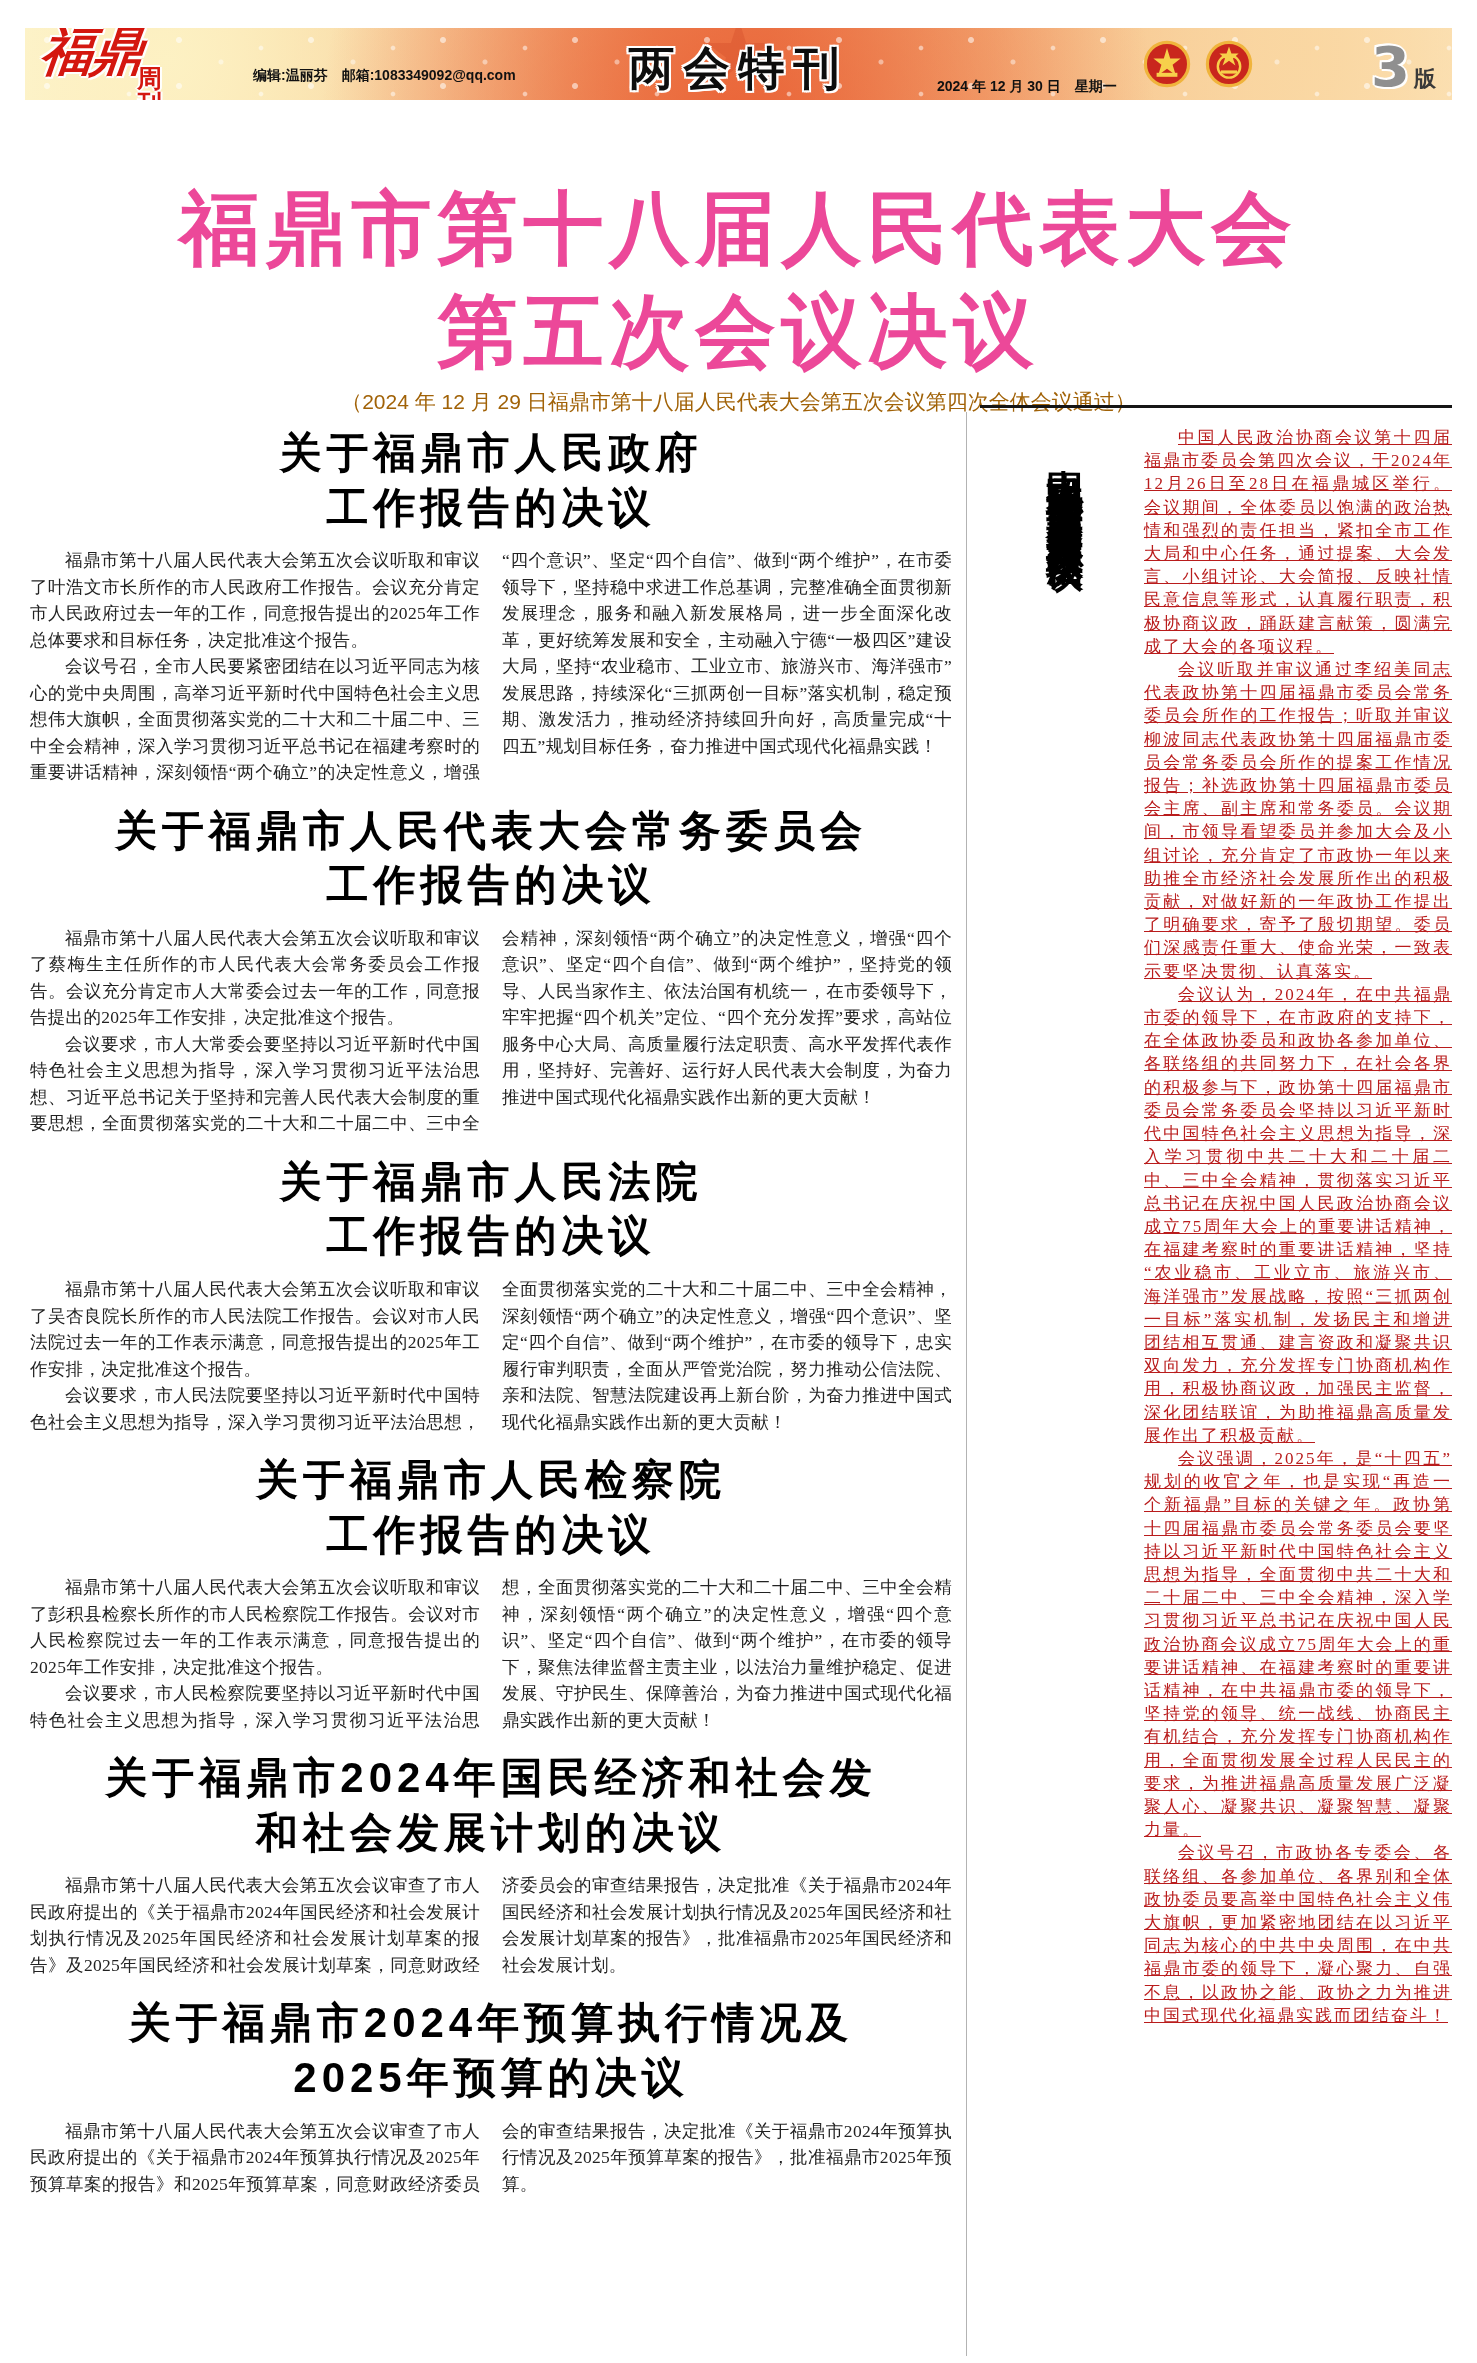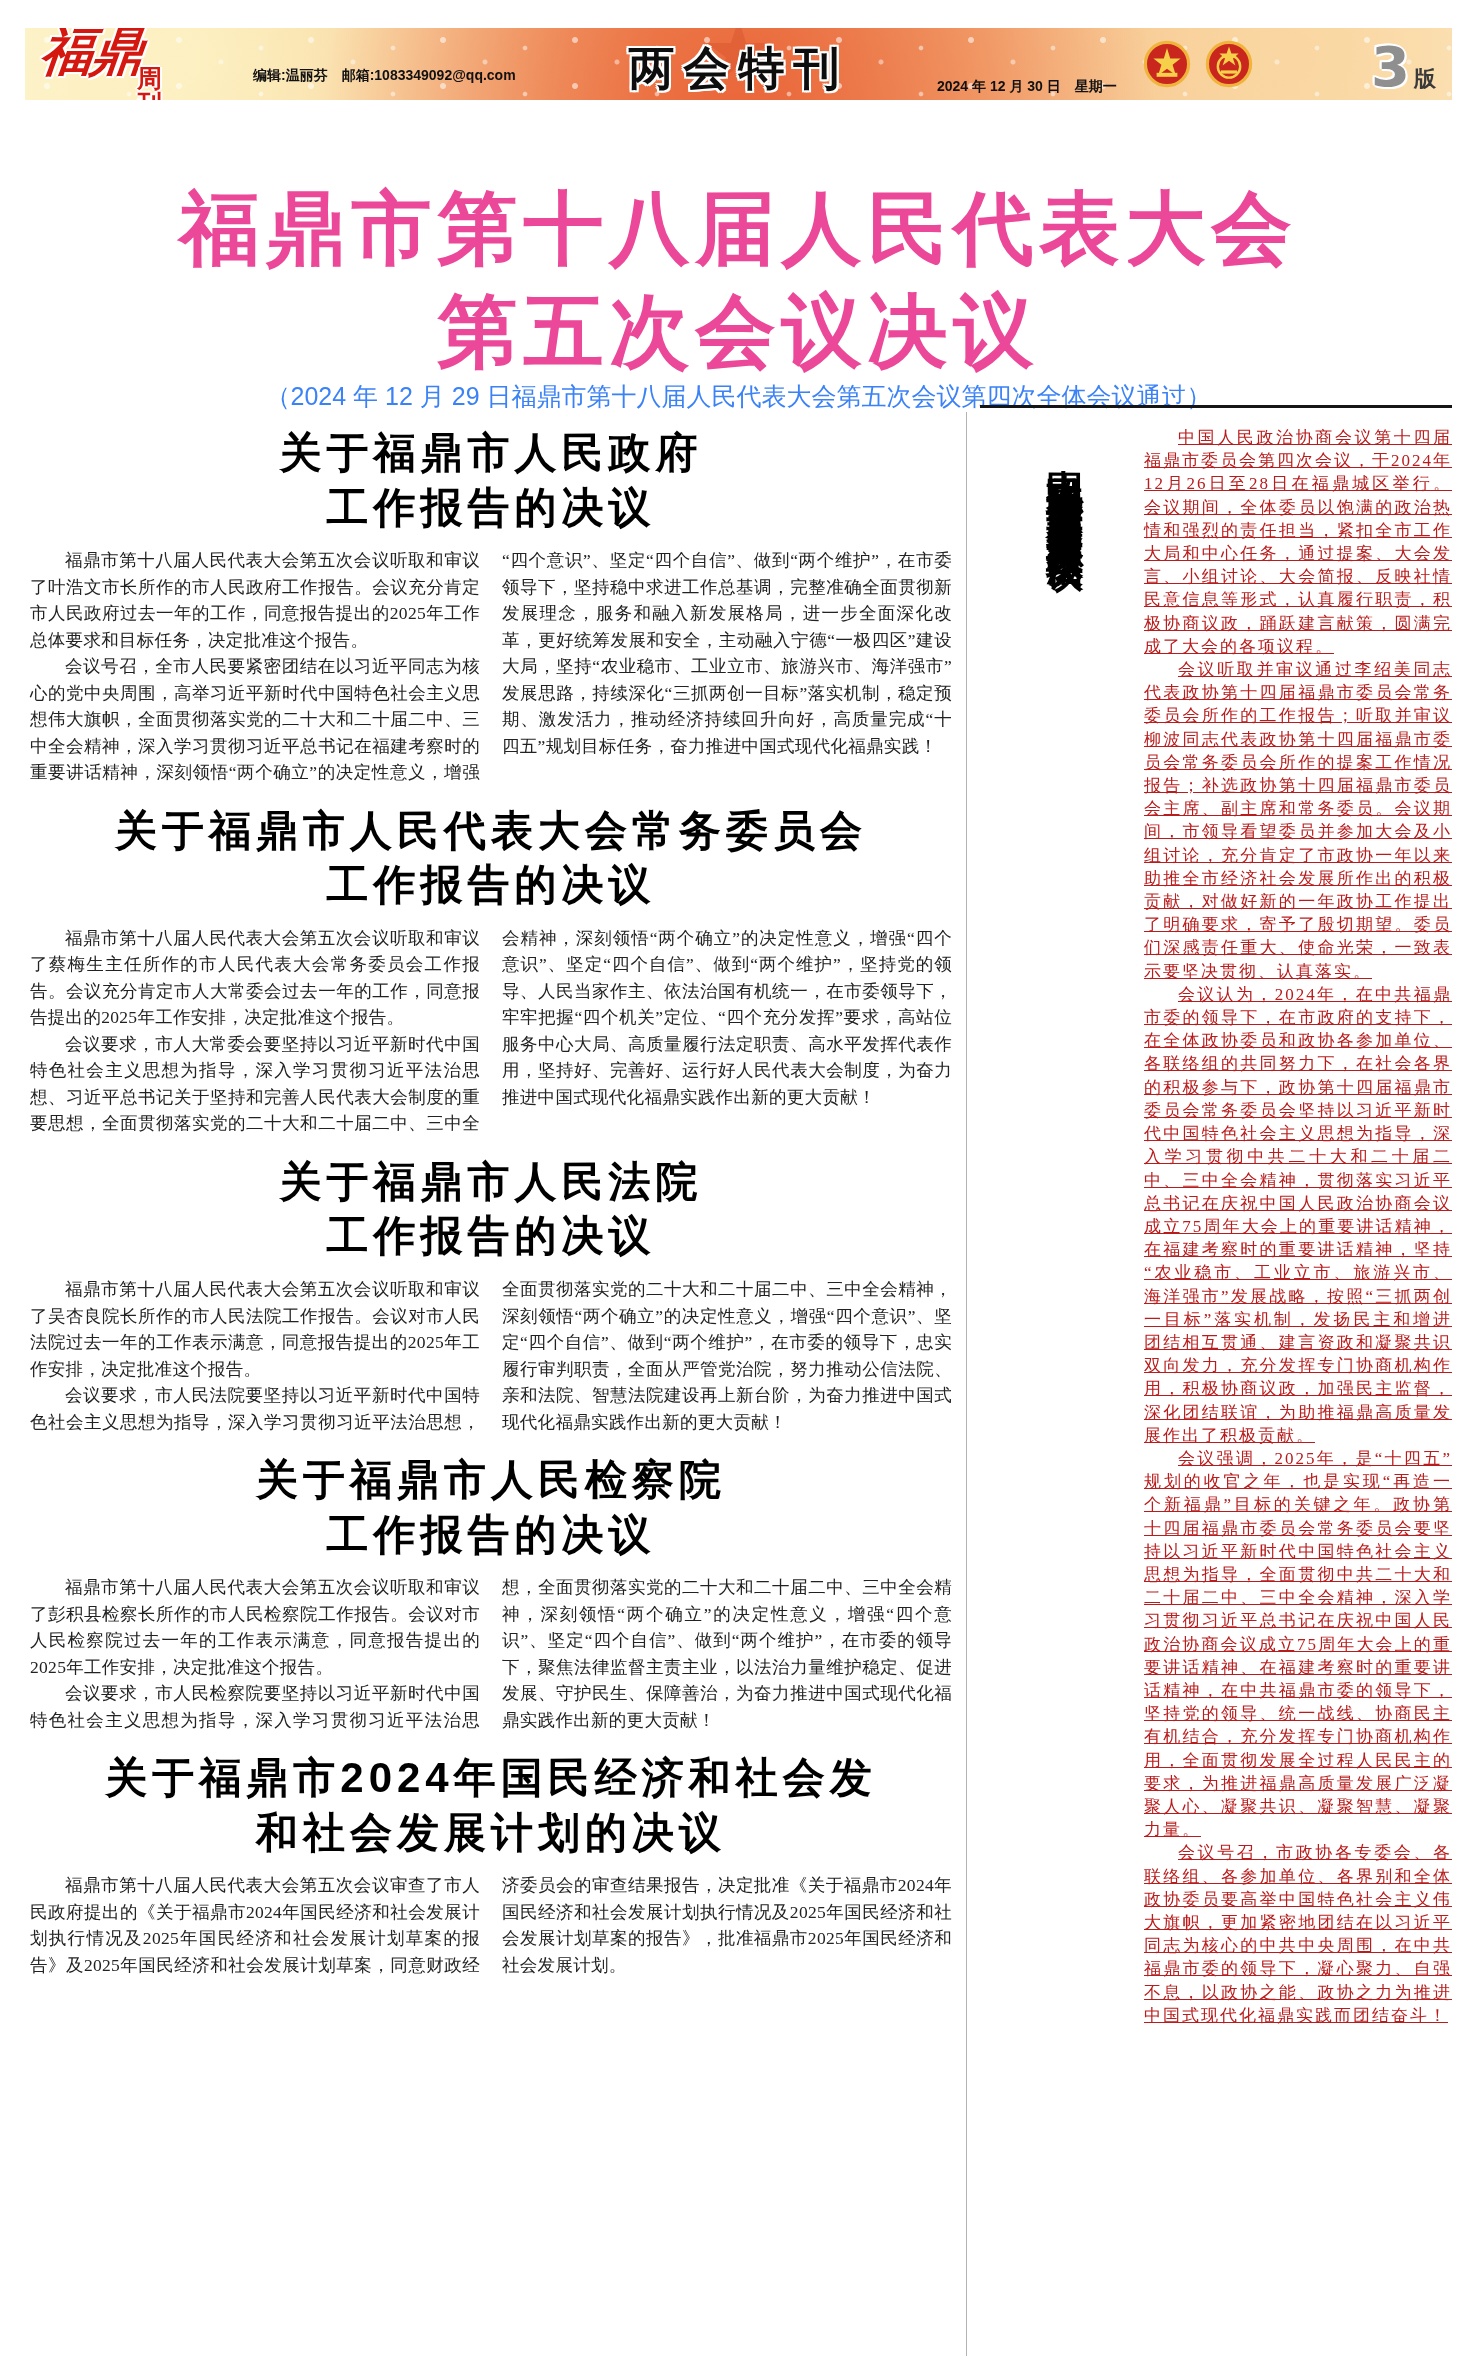--- a/index.html
+++ b/index.html
@@ -40,22 +40,22 @@
   .pageno{position:absolute;right:16px;top:6px;z-index:2;white-space:nowrap;}
   .pageno .num{font-size:56px;font-weight:bold;color:#8f8f8f;
       font-family:"DejaVu Sans","Liberation Sans",sans-serif;
       text-shadow:-2px 0 #fff,2px 0 #fff,0 -2px #fff,0 2px #fff,2px 2px #fff,-2px -2px #fff;}
   .pageno .unit{font-size:22px;color:#3a3a3a;font-weight:bold;margin-left:4px;
       font-family:"Liberation Sans","DejaVu Sans",sans-serif;}
 
   
   .main-title{position:absolute;top:178px;left:0;width:100%;text-align:center;
       font-size:80px;font-weight:bold;letter-spacing:6px;line-height:103px;color:#ec4899;}
-  .subtitle{position:absolute;top:380px;left:0;width:100%;text-align:center;
-      font-size:25px;color:#3b82f6;letter-spacing:0px;
+  .subtitle{position:absolute;top:388px;left:0;width:100%;text-align:center;
+      font-size:21px;color:#a16207;letter-spacing:0px;
       font-family:"Liberation Sans","DejaVu Sans",sans-serif;}
 
   
   .left-block{position:absolute;left:30px;top:416px;width:922px;}
   .article + .article{margin-top:18px;}
   .a-title{margin:10px 0 12px;text-align:center;font-weight:bold;color:#000;
       font-size:42px;line-height:1.30;letter-spacing:5px;
       font-family:"Liberation Sans","DejaVu Sans",sans-serif;}
   .a-title .t-line{display:block;}
   .a-body{column-count:2;column-gap:22px;font-size:17.5px;line-height:26.5px;
@@ -160,20 +160,29 @@
     <section class="article">
       <h2 class="a-title">
         <span class="t-line">关于福鼎市2024年国民经济和社会发</span>
         <span class="t-line">和社会发展计划的决议</span>
       </h2>
       <div class="a-body">
         <p>福鼎市第十八届人民代表大会第五次会议审查了市人民政府提出的《关于福鼎市2024年国民经济和社会发展计划执行情况及2025年国民经济和社会发展计划草案的报告》及2025年国民经济和社会发展计划草案，同意财政经济委员会的审查结果报告，决定批准《关于福鼎市2024年国民经济和社会发展计划执行情况及2025年国民经济和社会发展计划草案的报告》，批准福鼎市2025年国民经济和社会发展计划。</p>
       </div>
     </section>
 
+    <section class="article">
+      <h2 class="a-title">
+        <span class="t-line">关于福鼎市2024年预算执行情况及</span>
+        <span class="t-line">2025年预算的决议</span>
+      </h2>
+      <div class="a-body">
+        <p>福鼎市第十八届人民代表大会第五次会议审查了市人民政府提出的《关于福鼎市2024年预算执行情况及2025年预算草案的报告》和2025年预算草案，同意财政经济委员会的审查结果报告，决定批准《关于福鼎市2024年预算执行情况及2025年预算草案的报告》，批准福鼎市2025年预算。</p>
+      </div>
+    </section>
 
   </div>
 
   <div class="right-rule"></div>
   <div class="col-divider"></div>
 
   <div class="right-block">
     <div class="v-title-col">
       <div class="v-title">中国人民政治协商会议第十四届福鼎市委员会第四次会议政治决议</div>
     </div>

